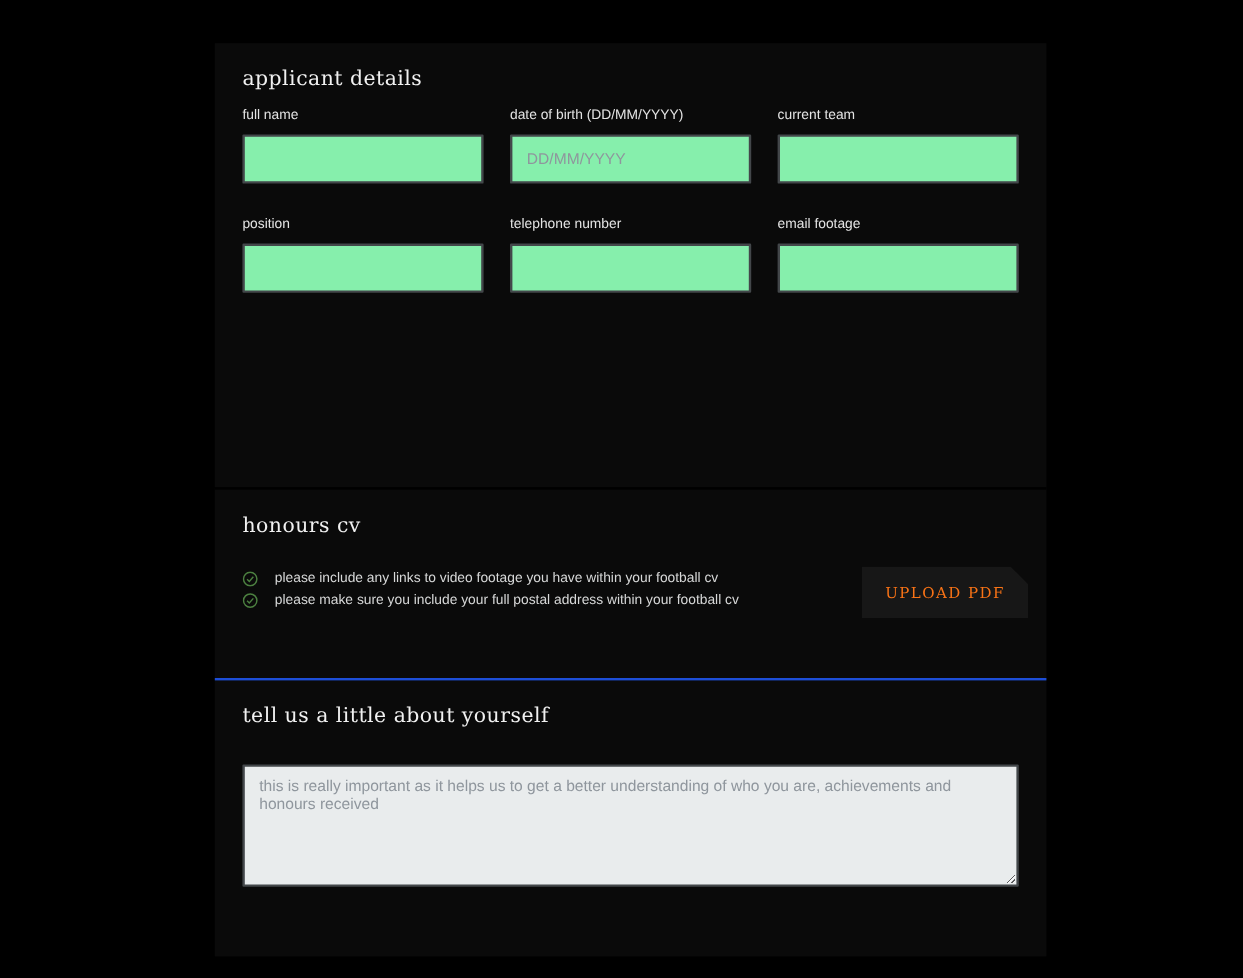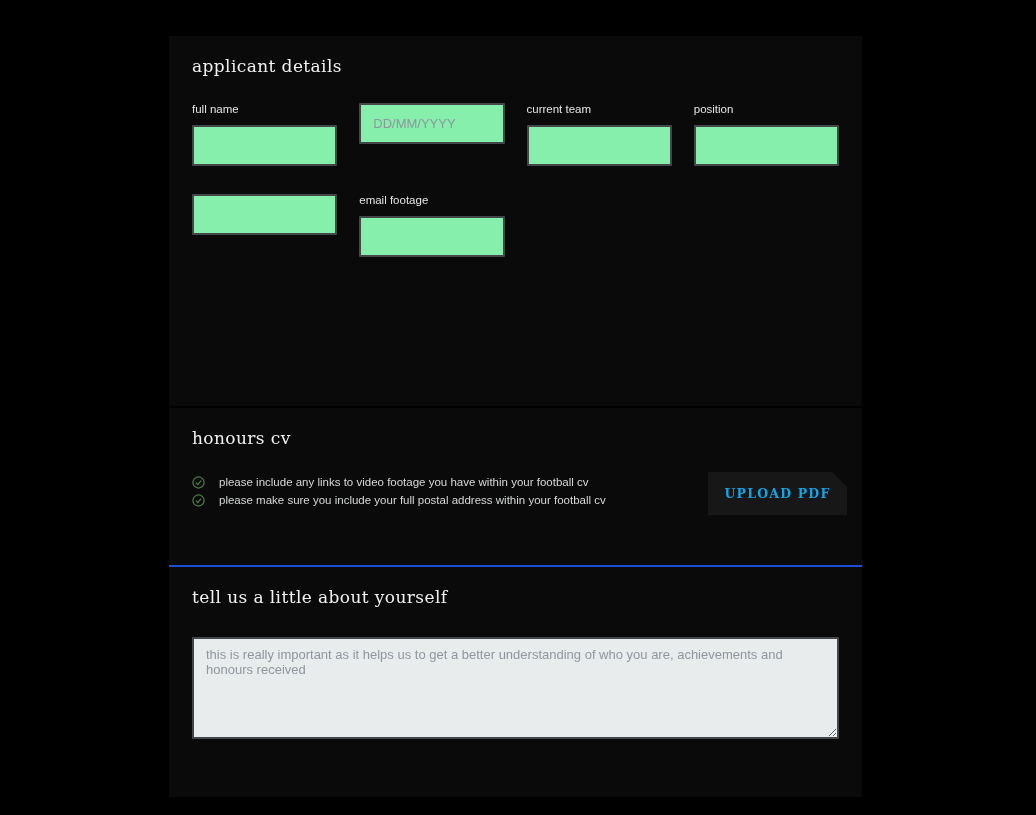--- a/index.html
+++ b/index.html
@@ -5,21 +5,21 @@
   * { box-sizing: border-box; margin: 0; padding: 0; }
   html, body { width: 1036px; height: 815px; }
   body {
     background: #000000;
     font-family: "Liberation Sans", sans-serif;
     position: relative;
     overflow: hidden;
   }
   .card {
     position: absolute;
-    left: 169px;
+    left: 179px;
     top: 36px;
     width: 693px;
     height: 761px;
   }
   .section {
     background: #0a0a0a;
     padding: 0 23px;
     position: relative;
   }
   .section-applicant { height: 370px; }
@@ -28,23 +28,23 @@
   h2.section-title {
     font-family: "DejaVu Serif", serif;
     font-weight: normal;
     font-size: 17px;
     line-height: 24px;
     color: #f1f1f1;
     letter-spacing: 0.4px;
     padding-top: 18px;
   }
   .form-grid {
-    margin-top: 25px;
+    margin-top: 12px;
     display: grid;
-    grid-template-columns: 1fr 1fr 1fr 1fr;
+    grid-template-columns: 1fr 1fr 1fr;
     column-gap: 22px;
     row-gap: 28px;
   }
   .field-label {
     display: block;
     font-size: 11.5px;
     line-height: 13px;
     color: #e4e4e4;
     margin-bottom: 9px;
   }
@@ -91,24 +91,24 @@
     position: absolute;
     top: 64px;
     right: 15px;
     width: 139px;
     height: 43px;
     background: #171717;
     border: none;
     cursor: pointer;
     clip-path: polygon(0 0, calc(100% - 15px) 0, 100% 15px, 100% 100%, 0 100%);
     font-family: "DejaVu Serif", serif;
-    font-weight: bold;
+    font-weight: normal;
     font-size: 12.5px;
     letter-spacing: 1.2px;
-    color: #0ea5e9;
+    color: #f97316;
     text-align: center;
   }
   .about-textarea {
     margin-top: 28px;
     width: 100%;
     height: 102px;
     background: #e9eced;
     border: 2px solid #43474a;
     border-radius: 1px;
     font-family: "Liberation Sans", sans-serif;
@@ -129,34 +129,36 @@
     <h2 class="section-title">applicant details</h2>
 
     <div class="form-grid">
 
       <div class="field">
         <label class="field-label">full name</label>
         <input type="text" class="text-input" value="" style="">
       </div>
 
       <div class="field">
+        <label class="field-label">date of birth (DD/MM/YYYY)</label>
         <input type="text" class="text-input" placeholder="DD/MM/YYYY" style="">
       </div>
 
       <div class="field">
         <label class="field-label">current team</label>
         <input type="text" class="text-input" value="" style="">
       </div>
 
       <div class="field">
         <label class="field-label">position</label>
         <input type="text" class="text-input" value="" style="">
       </div>
 
       <div class="field">
+        <label class="field-label">telephone number</label>
         <input type="text" class="text-input" value="" style="">
       </div>
 
       <div class="field">
         <label class="field-label">email footage</label>
         <input type="text" class="text-input" value="" style="">
       </div>
 
     </div>
   </section>

